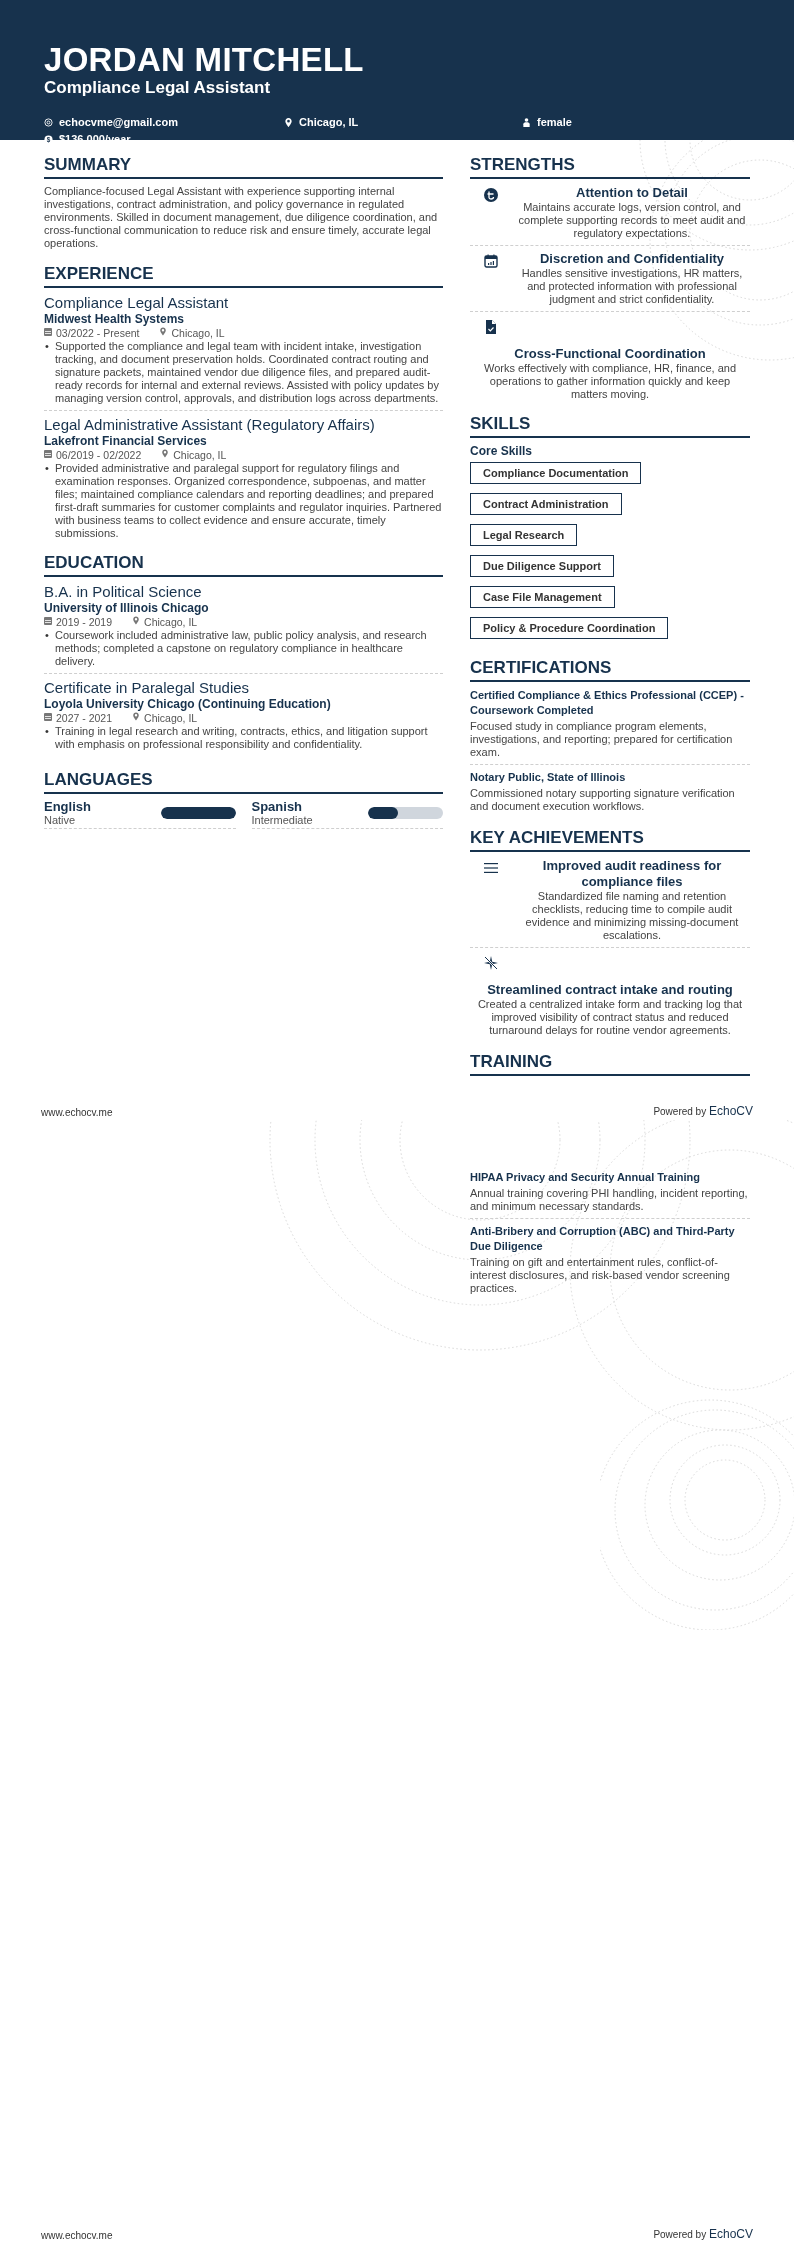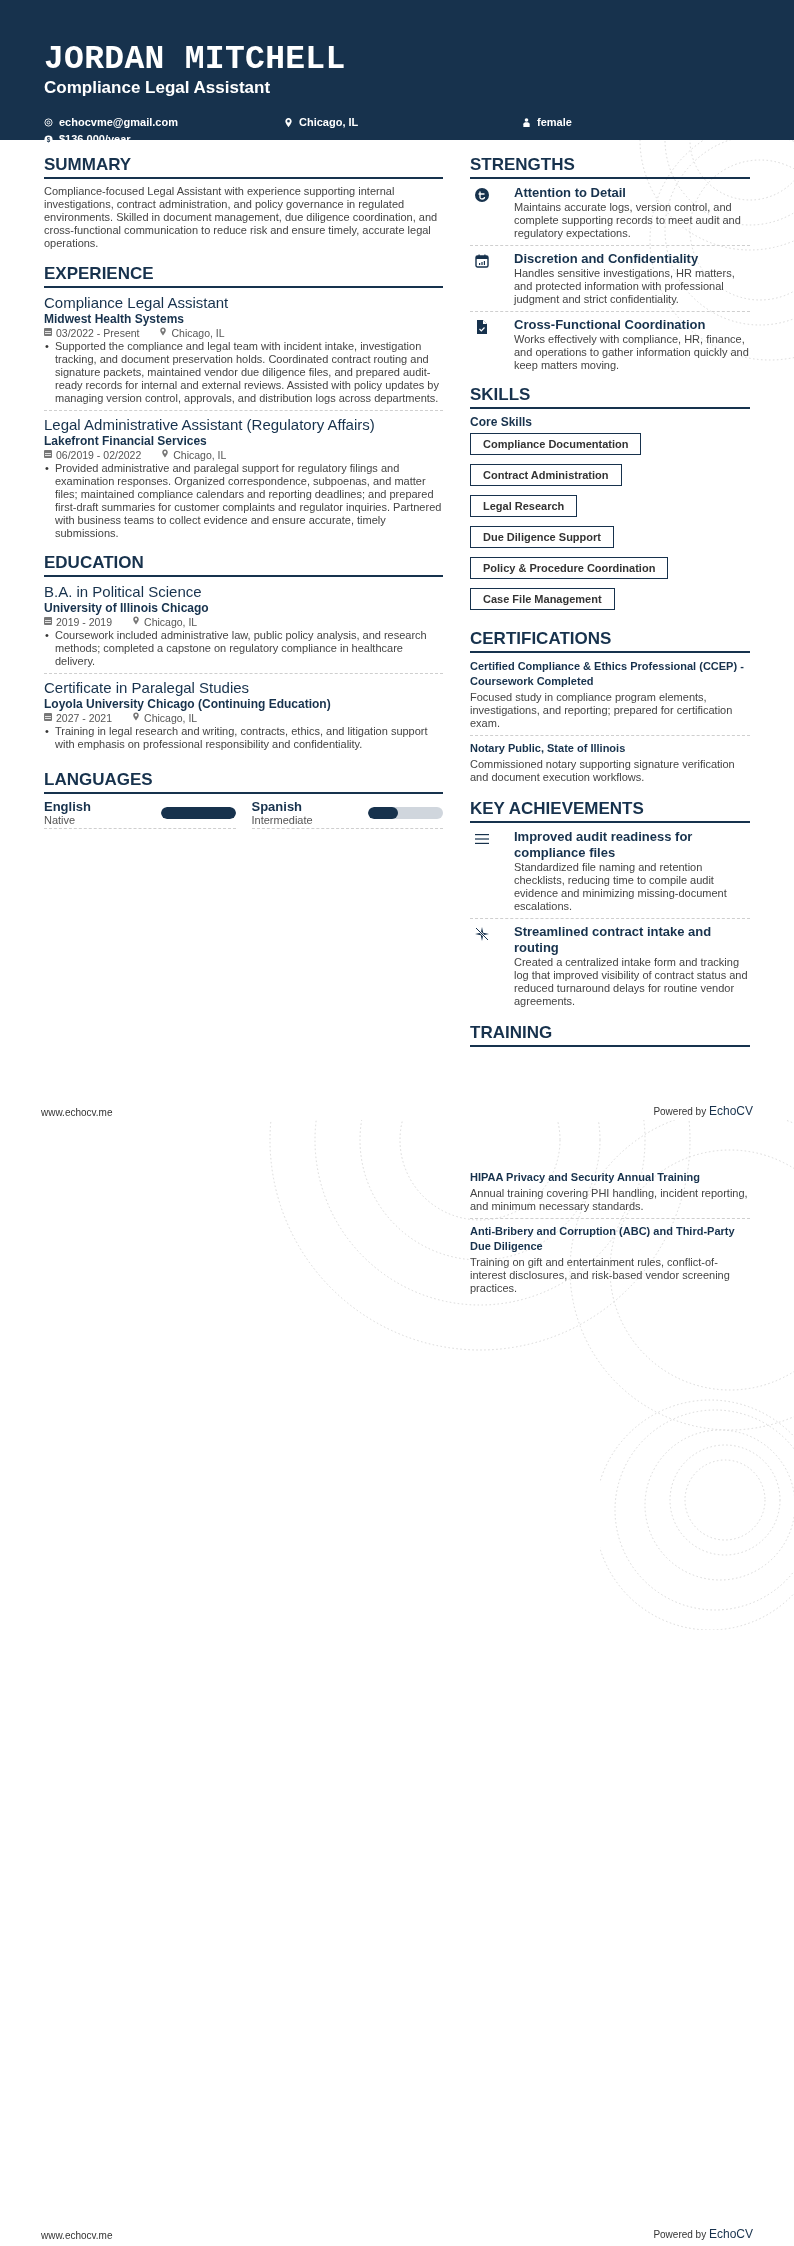--- a/index.html
+++ b/index.html
@@ -3,21 +3,21 @@
   <meta charset="utf-8">
   <style>
     * { box-sizing: border-box; margin: 0; padding: 0; }
     html, body { width: 794px; background: #ffffff; }
     body { font-family: "Liberation Sans", "DejaVu Sans", sans-serif; color: #333; position: relative; height: 2246px; overflow: hidden; }
 
     .bg-circles { position: absolute; pointer-events: none; }
     .bg-circles circle { fill: none; stroke: #d9d9d9; stroke-width: 1; stroke-dasharray: 1.5 2.5; }
 
     .header { position: absolute; left: 0; top: 0; width: 794px; height: 140px; background: #17324d; color: #fff; padding: 42px 44px 0 44px; }
-    .name { font-size: 33px; font-weight: bold; letter-spacing: 0.3px; line-height: 36px; font-family: Liberation Mono, monospace; }
+    .name { font-size: 33px; font-weight: bold; letter-spacing: 0.3px; line-height: 36px; }
     .title { font-size: 17px; font-weight: bold; line-height: 20px; margin-top: 0px; }
     .contacts { position: relative; margin-top: 16px; height: 34px; font-size: 11px; font-weight: bold; }
     .contact { position: absolute; display: flex; align-items: center; gap: 6px; height: 16px; }
     .contact svg { width: 9px; height: 9px; fill: #fff; }
 
     .left { position: absolute; left: 44px; top: 155px; width: 399px; }
     .right { position: absolute; left: 470px; top: 155px; width: 280px; }
 
     .sec-title { font-size: 17px; font-weight: bold; color: #17324d; line-height: 20px; padding-bottom: 2px; border-bottom: 2.5px solid #17324d; margin-bottom: 6px; }
     .section { margin-bottom: 14px; }
@@ -34,22 +34,22 @@
     .bullet { font-size: 11px; line-height: 13px; color: #444; padding-left: 11px; position: relative; }
     .bullet::before { content: "•"; position: absolute; left: 1px; top: 0; color: #333; }
 
     .langs { display: flex; gap: 16px; }
     .lang { width: 195px; display: flex; justify-content: space-between; align-items: center; border-bottom: 1px dashed #cfcfcf; padding-bottom: 2px; }
     .lang-name { font-size: 13px; font-weight: bold; color: #17324d; line-height: 14px; }
     .lang-level { font-size: 11px; color: #555; line-height: 12px; }
     .bar { width: 75px; height: 12px; background: #d0d6dd; border-radius: 6px; overflow: hidden; }
     .bar-fill { height: 100%; background: #17324d; border-radius: 6px; }
 
-    .str-item { display: flex; gap: 8px; padding-bottom: 5px; margin-bottom: 5px; border-bottom: 1px dashed #cfcfcf; }
-    .str-item.last { border-bottom: none; }
+    .str-item { display: flex; gap: 8px; padding-bottom: 5px; margin-bottom: 5px; border-bottom: 1px dashed #cfcfcf; text-align: center; }
+    .str-item.last { border-bottom: none; flex-direction: column; }
     .str-icon { width: 36px; flex-shrink: 0; padding-top: 3px; padding-left: 5px; }
     .str-icon svg { width: 14px; height: 14px; }
     .str-title { font-size: 13px; font-weight: bold; color: #17324d; line-height: 16px; }
     .str-desc { font-size: 11px; color: #444; line-height: 13px; }
 
     .skill-group { font-size: 12px; font-weight: bold; color: #17324d; margin-bottom: 4px; }
     .skill-tag { display: inline-block; border: 1.5px solid #17324d; padding: 4px 12px; font-size: 11px; font-weight: bold; color: #333; margin-bottom: 9px; }
     .skill-row { display: block; }
 
     .cert { padding-bottom: 5px; margin-bottom: 5px; border-bottom: 1px dashed #cfcfcf; }
@@ -275,22 +275,22 @@
     </div>
   </div>
 
   <div class="section" style="margin-bottom:10px;">
     <div class="sec-title">SKILLS</div>
     <div class="skill-group">Core Skills</div>
     <div class="skill-row"><span class="skill-tag">Compliance Documentation</span></div>
     <div class="skill-row"><span class="skill-tag">Contract Administration</span></div>
     <div class="skill-row"><span class="skill-tag">Legal Research</span></div>
     <div class="skill-row"><span class="skill-tag">Due Diligence Support</span></div>
+    <div class="skill-row"><span class="skill-tag">Case File Management</span></div>
     <div class="skill-row"><span class="skill-tag">Policy &amp; Procedure Coordination</span></div>
-    <div class="skill-row"><span class="skill-tag">Case File Management</span></div>
   </div>
 
   <div class="section" style="margin-bottom:10px;">
     <div class="sec-title">CERTIFICATIONS</div>
     <div class="cert">
       <div class="cert-title">Certified Compliance &amp; Ethics Professional (CCEP) - Coursework Completed</div>
       <div class="cert-desc">Focused study in compliance program elements, investigations, and reporting; prepared for certification exam.</div>
     </div>
     <div class="cert last">
       <div class="cert-title">Notary Public, State of Illinois</div>

